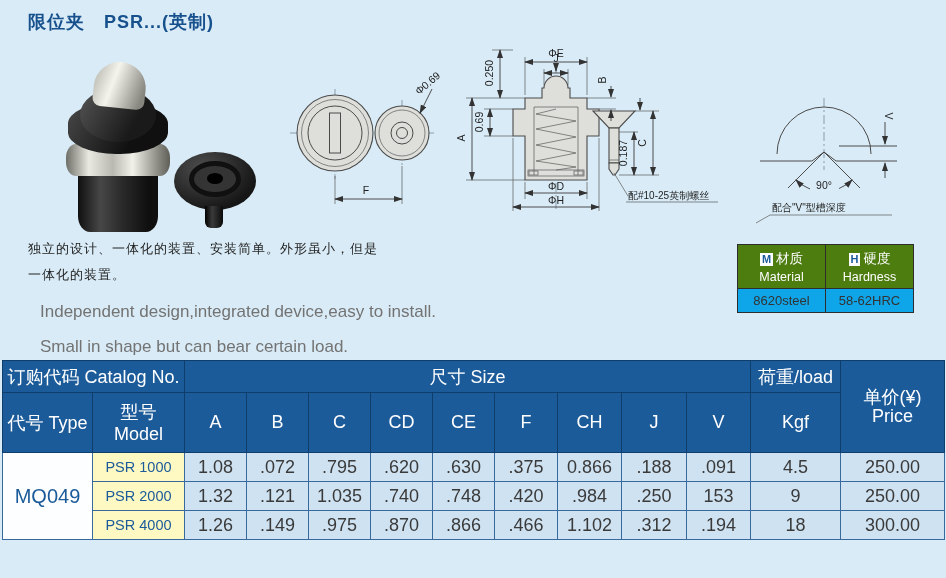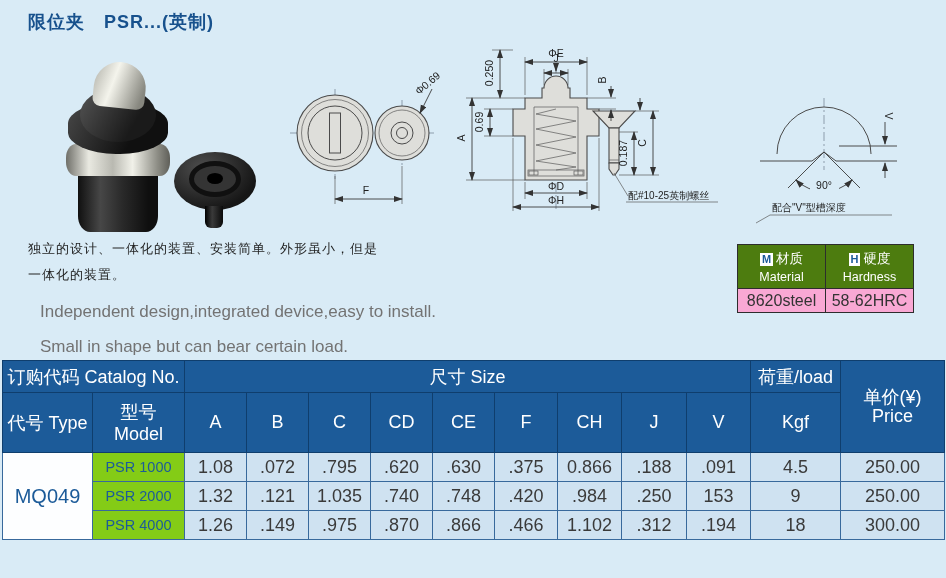--- a/index.html
+++ b/index.html
@@ -49,37 +49,37 @@
   .thin { stroke:#5a5a5a; stroke-width:0.7; fill:none; }
   .dim  { stroke:#3a3a3a; stroke-width:0.9; fill:none; }
   .cl   { stroke:#6d7d8d; stroke-width:0.7; stroke-dasharray:9 3 2 3; fill:none; }
   .dtx  { font-family:"Liberation Sans",sans-serif; font-size:10.5px; fill:#1e1e1e; }
   .dtx-s{ font-family:"Liberation Sans",sans-serif; font-size:10px; fill:#1e1e1e; }
 
   
   .mat { position:absolute; left:737px; top:244px; border-collapse:collapse; }
   .mat th { width:88px; height:44px; background:#4d7c0f; color:#fff; font-weight:normal;
             font-size:12.5px; border:1px solid #2d2d2d; padding:2px 0; }
-  .mat td { height:24px; background:#f9a8d4; color:#333; font-size:16px;
+  .mat td { height:24px; background:#0ea5e9; color:#333; font-size:13px;
             text-align:center; border:1px solid #2d2d2d; }
   .badge { display:inline-block; background:#fff; color:#1c5b99; font-weight:bold;
            font-size:11px; line-height:13px; padding:0 2px; margin-right:3px; }
   .zh-line { font-size:13.5px; margin-bottom:2px; }
 
   
   .main { position:absolute; left:2px; top:360px; width:942px;
           border-collapse:collapse; table-layout:fixed; }
   .main th { background:#1c5b99; color:#fff; font-weight:normal;
              border:1px solid #0f3e6d; font-size:18px; }
   .main tr.h1 th { height:32px; }
   .main tr.h2 th { height:60px; }
   .main td { height:29px; background:#cfe2f1; border:1px solid #38699c;
              text-align:center; font-size:18px; color:#3a3a3a; }
   .main td.typec  { background:#fdfeff; color:#1c5b99; font-size:20px; }
-  .main td.modelc { background:#84cc16; color:#1c5b99; font-size:14.5px; }
+  .main td.modelc { background:#fef9c3; color:#1c5b99; font-size:14.5px; }
   .price-h div { line-height:19px; }
 </style>
 </head>
 <body>
 
 <div class="page">
 
   <h1 class="title">限位夹　PSR...(英制)</h1>
 
   <div class="photo">

